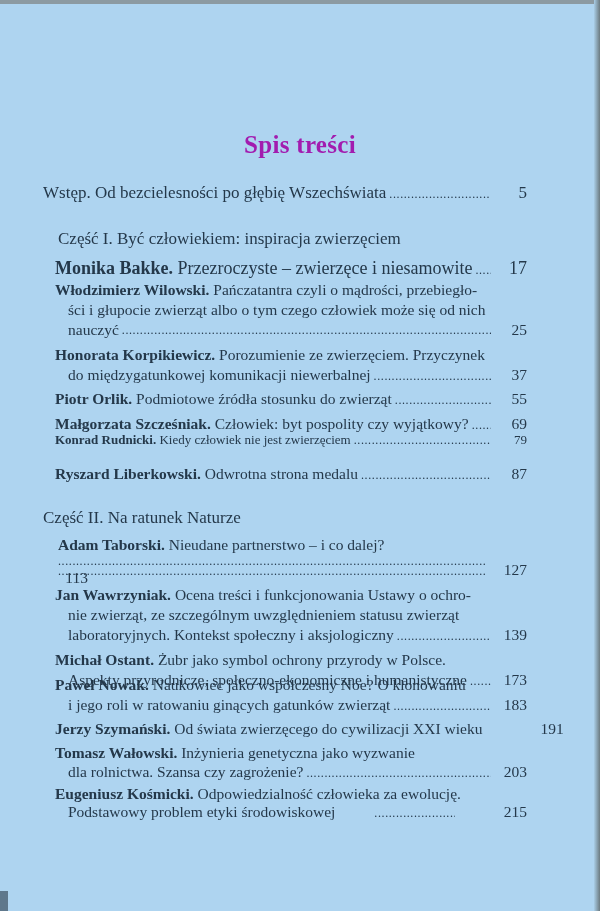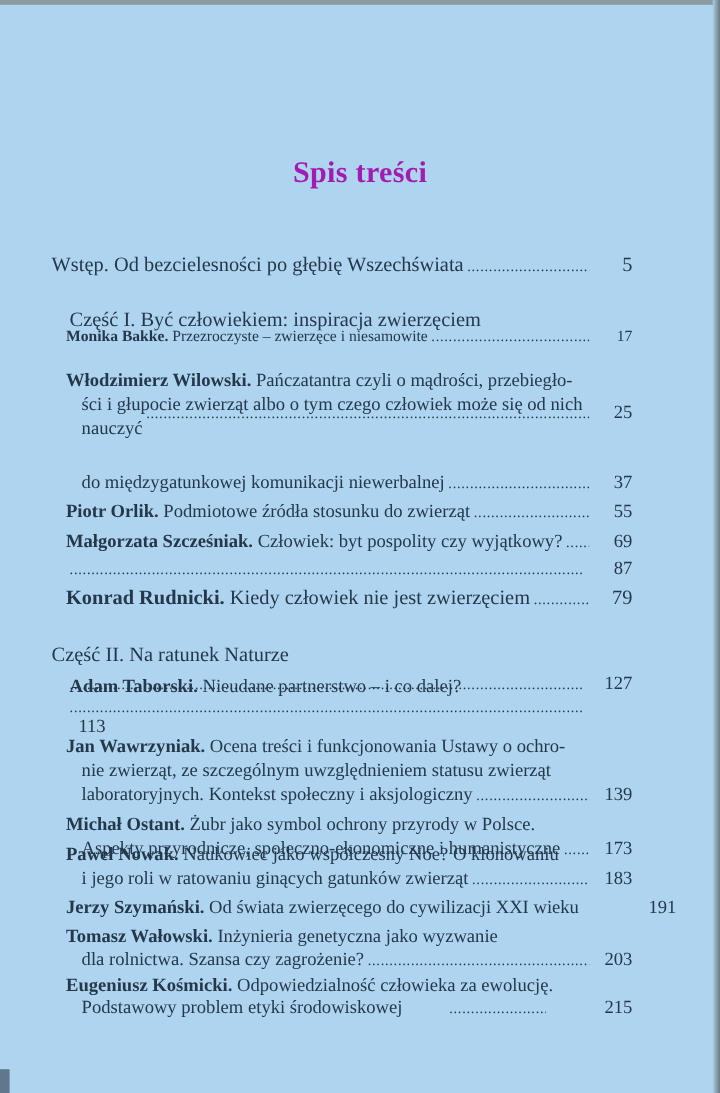--- a/index.html
+++ b/index.html
@@ -13,21 +13,21 @@
   .edge-top { position: absolute; left: 0; top: 0; width: 600px; height: 4px; background: #8c9aa2; }
   .edge-right { position: absolute; right: 0; top: 0; width: 6px; height: 911px;
     background: linear-gradient(to right, #a9cde6, #6b7a80); }
   .edge-bl { position: absolute; left: 0; bottom: 0; width: 8px; height: 20px; background: #2a3a4a; opacity: .6; }
   .page { position: absolute; left: 0; top: 0; width: 600px; height: 911px; }
   .title {
     position: absolute; top: 131px; left: 0; width: 600px; text-align: center;
     font-weight: bold; font-size: 25px; color: #a21caf; letter-spacing: 0.3px;
   }
   .row { position: absolute; display: flex; align-items: baseline; }
-  .txt { white-space: nowrap; margin-top: 28px; }
+  .txt { white-space: nowrap; }
   .author { font-weight: bold; }
   .dots { flex: 1; overflow: hidden; white-space: nowrap; margin: 0 6px 0 3px; letter-spacing: 1px; font-size: 12px; }
   .dots::before { content: ". . . . . . . . . . . . . . . . . . . . . . . . . . . . . . . . . . . . . . . . . . . . . . . . . . . . . . . . . . . . . . . . . . . . . . . . . . . . . . . . . . . . . . . . . . . . . . . . . . . . . . . . . . . . . . . . . . . . . . ."; letter-spacing: -1.2px; }
   .pg { width: 30px; text-align: right; }
   .section { font-size: 17px; }
   .wstep { font-size: 17px; }
 </style>
 </head>
 <body>
 
@@ -41,63 +41,67 @@
   <div class="row wstep" style="left:43px; width:484px; top:183px;">
     <span class="txt">Wstęp. Od bezcielesności po głębię Wszechświata</span>
     <span class="dots"></span>
     <span class="pg">5</span>
   </div>
 
   <div class="row section" style="left:58px; top:229px;">
     <span class="txt">Część I. Być człowiekiem: inspiracja zwierzęciem</span>
   </div>
 
-  <div class="row" style="left:55px; width:472px; top:244px; font-size:13px;">
+  <div class="row" style="left:55px; width:472px; top:258px; font-size:18px;">
     <span class="txt"><b class="author">Monika Bakke.</b> <span>Przezroczyste – zwierzęce i niesamowite</span></span>
     <span class="dots"></span>
     <span class="pg">17</span>
   </div>
 
   <div class="row" style="left:55px; width:472px; top:281px; font-size:15.5px;">
     <span class="txt"><b class="author">Włodzimierz Wilowski.</b> <span>Pańczatantra czyli o mądrości, przebiegło-</span></span>
   </div>
   <div class="row" style="left:68px; width:459px; top:301px; font-size:15.5px;">
     <span class="txt">ści i głupocie zwierząt albo o tym czego człowiek może się od nich</span>
   </div>
   <div class="row" style="left:68px; width:459px; top:321px; font-size:15.5px;align-items:center;">
     <span class="txt">nauczyć</span>
     <span class="dots"></span>
     <span class="pg">25</span>
   </div>
 
+  <div class="row" style="left:55px; width:472px; top:346px; font-size:15.5px;">
+    <span class="txt"><b class="author">Honorata Korpikiewicz.</b> <span>Porozumienie ze zwierzęciem. Przyczynek</span></span>
+  </div>
   <div class="row" style="left:68px; width:459px; top:366px; font-size:15.5px;">
     <span class="txt">do międzygatunkowej komunikacji niewerbalnej</span>
     <span class="dots"></span>
     <span class="pg">37</span>
   </div>
 
   <div class="row" style="left:55px; width:472px; top:390px; font-size:15.5px;">
     <span class="txt"><b class="author">Piotr Orlik.</b> <span>Podmiotowe źródła stosunku do zwierząt</span></span>
     <span class="dots"></span>
     <span class="pg">55</span>
   </div>
 
   <div class="row" style="left:55px; width:472px; top:415px; font-size:15.5px;">
     <span class="txt"><b class="author">Małgorzata Szcześniak.</b> <span>Człowiek: byt pospolity czy wyjątkowy?</span></span>
     <span class="dots"></span>
     <span class="pg">69</span>
   </div>
 
-  <div class="row" style="left:55px; width:472px; top:460px; font-size:17px;">
+  <div class="row" style="left:55px; width:472px; top:432px; font-size:13px;">
     <span class="txt"><b class="author">Konrad Rudnicki.</b> <span>Kiedy człowiek nie jest zwierzęciem</span></span>
     <span class="dots"></span>
     <span class="pg">79</span>
   </div>
 
   <div class="row" style="left:55px; width:472px; top:465px; font-size:15.5px;">
+    <span class="txt"><b class="author">Ryszard Liberkowski.</b> <span>Odwrotna strona medalu</span></span>
     <span class="dots"></span>
     <span class="pg">87</span>
   </div>
 
   <div class="row section" style="left:43px; top:508px;">
     <span class="txt">Część II. Na ratunek Naturze</span>
   </div>
 
   <div class="row" style="left:55px; width:472px; top:536px; font-size:15.5px;flex-direction:column;">
     <span class="txt"><b class="author">Adam Taborski.</b> <span>Nieudane partnerstwo – i co dalej?</span></span>

